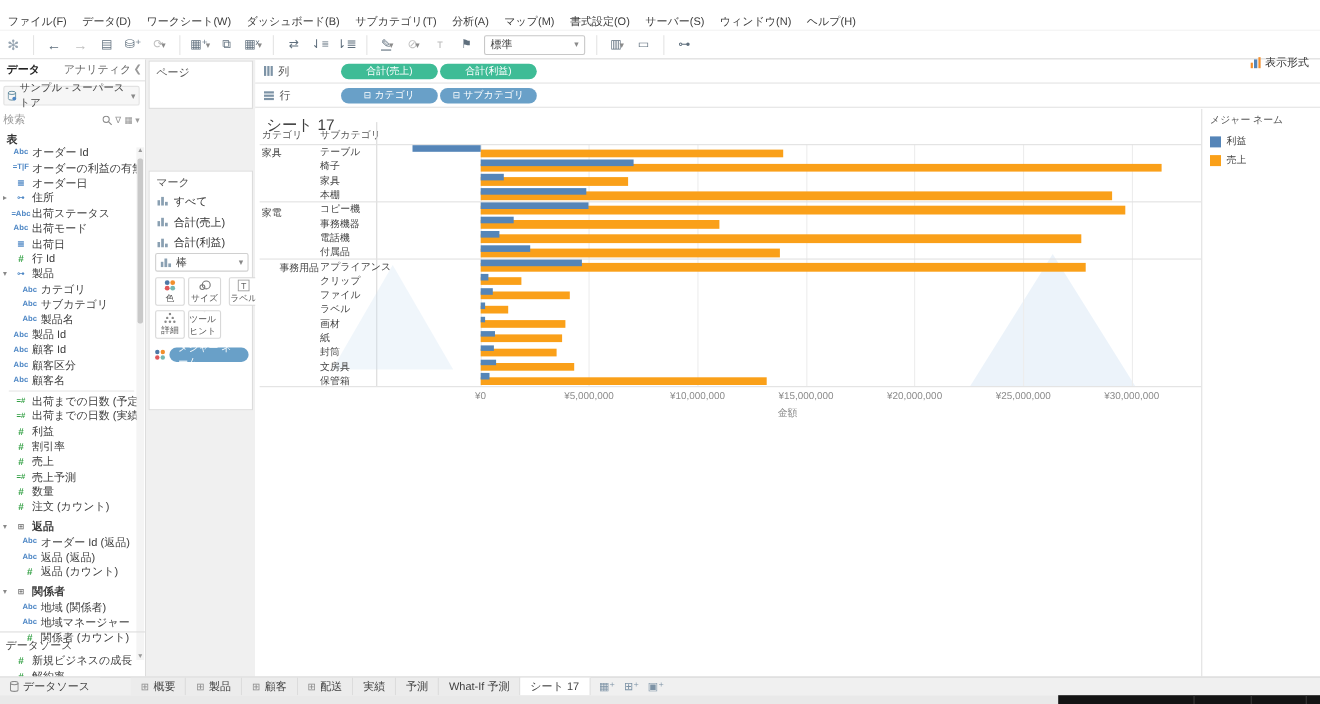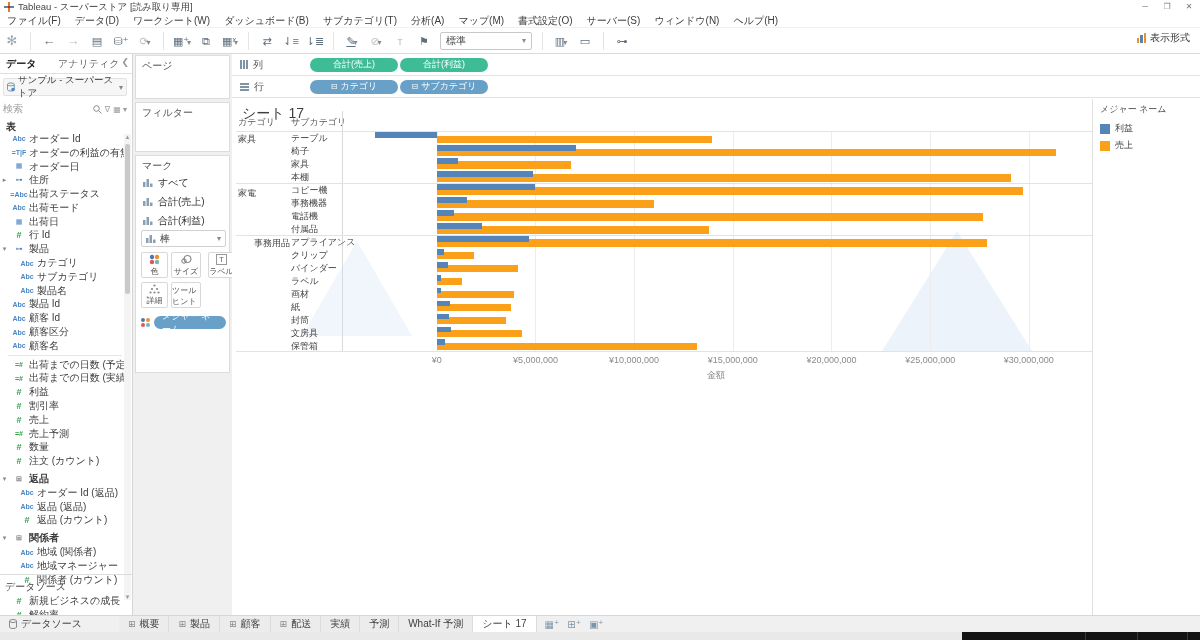--- a/index.html
+++ b/index.html
@@ -20,21 +20,21 @@
   
   .toolbar { position:absolute; left:0; top:28px; width:1200px; height:26px; background:#fff; border-bottom:1px solid #d9d9d9;
              display:flex; align-items:center; font-size:13px; color:#5f6f7d; }
   .tbtn { min-width:20px; height:20px; line-height:20px; text-align:center; margin:0 2px; }
   .tbtn.small { font-size:11px; }
   .tbtn.dis { color:#c0c0c0; }
   .tsep { width:1px; height:18px; background:#e4e4e4; margin:0 6px; }
   .tdrop { font-size:8px; color:#8a8a8a; margin-left:-2px; }
   .fitbox { width:92px; height:18px; border:1px solid #c8c8c8; border-radius:2px; font-size:10px; color:#444;
             display:flex; align-items:center; justify-content:space-between; padding:0 5px; margin:0 4px; }
-  .showme-btn { position:absolute; right:10px; top:1px; height:18px; font-size:10px; color:#333; display:flex; align-items:center; gap:4px; }
+  .showme-btn { position:absolute; right:10px; top:20px; height:18px; font-size:10px; color:#333; display:flex; align-items:center; gap:4px; }
   .mini-chart { display:inline-flex; align-items:flex-end; gap:1px; height:10px; }
   .mini-chart i { width:2.5px; background:#f28e2b; display:block; }
   .mini-chart i.b { background:#5585b8; }
 
   
   .datapane { position:absolute; left:0; top:54px; width:133px; height:561px; background:#fff; border-right:1px solid #d5d5d5; font-size:10px; }
   .dp-tabs { position:absolute; left:0; top:0; width:100%; height:20px; border-bottom:1px solid #e0e0e0; }
   .dp-tab { position:absolute; top:0; line-height:20px; padding:0 6px; color:#666; }
   .dp-tab.active { color:#222; font-weight:bold; }
   .dp-collapse { position:absolute; right:3px; top:3px; color:#999; font-size:9px; }
@@ -124,31 +124,20 @@
   
   .statusbar { position:absolute; left:0; top:632px; width:1200px; height:8px; background:#e9e9e9; }
   .taskstrip { position:absolute; left:962px; top:0; width:238px; height:8px; background:#141414; }
   .taskstrip i { position:absolute; top:0; width:1px; height:8px; background:#3a3a3a; }
 </style>
 </head>
 <body>
 
 <div class="app">
 
-  <div class="titlebar">
-    <svg class="tlogo" viewBox="0 0 10 10">
-      <rect x="4" y="0" width="2" height="10" fill="#e8762d"></rect>
-        <rect x="0" y="4" width="10" height="2" fill="#5b879b"></rect>
-      <rect x="4" y="4" width="2" height="2" fill="#c72035"></rect>
-    </svg>
-    <span class="ttext">Tableau - スーパーストア [読み取り専用]</span>
-    <span class="wctl" style="right:44px;">─</span>
-    <span class="wctl" style="right:22px;">❐</span>
-    <span class="wctl" style="right:0;">✕</span>
-  </div>
 
   <div class="menubar" id="menubar"><span>ファイル(F)</span><span>データ(D)</span><span>ワークシート(W)</span><span>ダッシュボード(B)</span><span>サブカテゴリ(T)</span><span>分析(A)</span><span>マップ(M)</span><span>書式設定(O)</span><span>サーバー(S)</span><span>ウィンドウ(N)</span><span>ヘルプ(H)</span></div>
 
   <div class="toolbar">
     <span class="tbtn" style="color:#9aa7b3;">✻</span>
     <span class="tsep"></span>
     <span class="tbtn">←</span>
     <span class="tbtn dis">→</span>
     <span class="tbtn small">▤</span>
     <span class="tbtn small">⛁⁺</span>
@@ -392,23 +381,20 @@
           <span class="caret"></span>
           <span class="ficon ic-green" style="font-size: 9px;">#</span>
           <span class="flabel">解約率</span>
         </div>
       </div>
   </div>
 
   <div class="cardspane">
     <div class="card card-pages">
       <div class="clabel">ページ</div>
-    </div>
-    <div class="card card-filters">
-      <div class="clabel">フィルター</div>
     </div>
     <div class="card card-marks">
       <div class="clabel">マーク</div>
       <div id="marklayers">
           <div class="mlayer">
             <svg width="10" height="9" viewBox="0 0 10 9">
               <rect x="0" y="4" width="2.5" height="5" fill="#8aa0b2"></rect>
               <rect x="3.5" y="1" width="2.5" height="8" fill="#8aa0b2"></rect>
               <rect x="7" y="5.5" width="2.5" height="3.5" fill="#8aa0b2"></rect>
             </svg>
@@ -598,21 +584,21 @@
         <div class="sublab" style="top: 59.3529px;">家具</div>
         <div class="sublab" style="top: 72.2941px;">本棚</div>
         <div class="catlab" style="top: 88px; font-family: Liberation Serif, serif;">家電</div>
         <div class="sublab" style="top: 85.2353px;">コピー機</div>
         <div class="sublab" style="top: 98.1765px;">事務機器</div>
         <div class="sublab" style="top: 111.118px;">電話機</div>
         <div class="sublab" style="top: 124.059px;">付属品</div>
         <div class="catlab" style="top: 137.529px; margin-left: 16px;">事務用品</div>
         <div class="sublab" style="top: 137px;">アプライアンス</div>
         <div class="sublab" style="top: 149.941px;">クリップ</div>
-        <div class="sublab" style="top: 162.882px;">バインダー</div>
+        <div class="sublab" style="top: 162.882px;">ファイル</div>
         <div class="sublab" style="top: 175.824px;">ラベル</div>
         <div class="sublab" style="top: 188.765px;">画材</div>
         <div class="sublab" style="top: 201.706px;">紙</div>
         <div class="sublab" style="top: 214.647px;">封筒</div>
         <div class="sublab" style="top: 227.588px;">文房具</div>
         <div class="sublab" style="top: 240.529px;">保管箱</div>
         <div class="xlabel" style="left: 475px;">金額</div>
       </div>
     <div class="legend-div"></div>
     <div class="legend">

